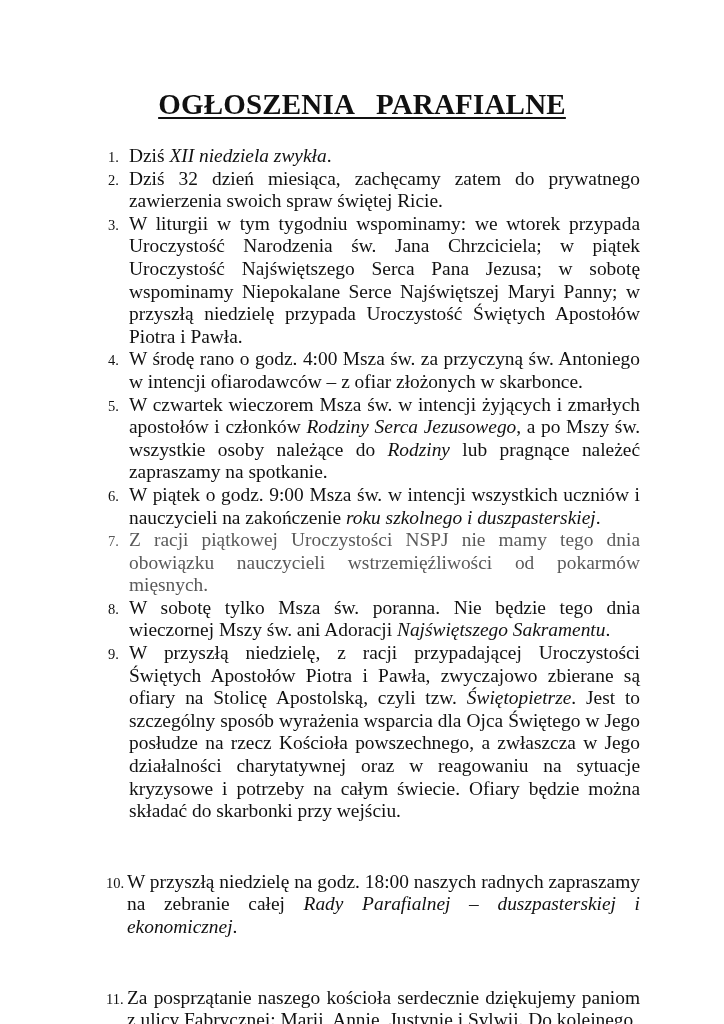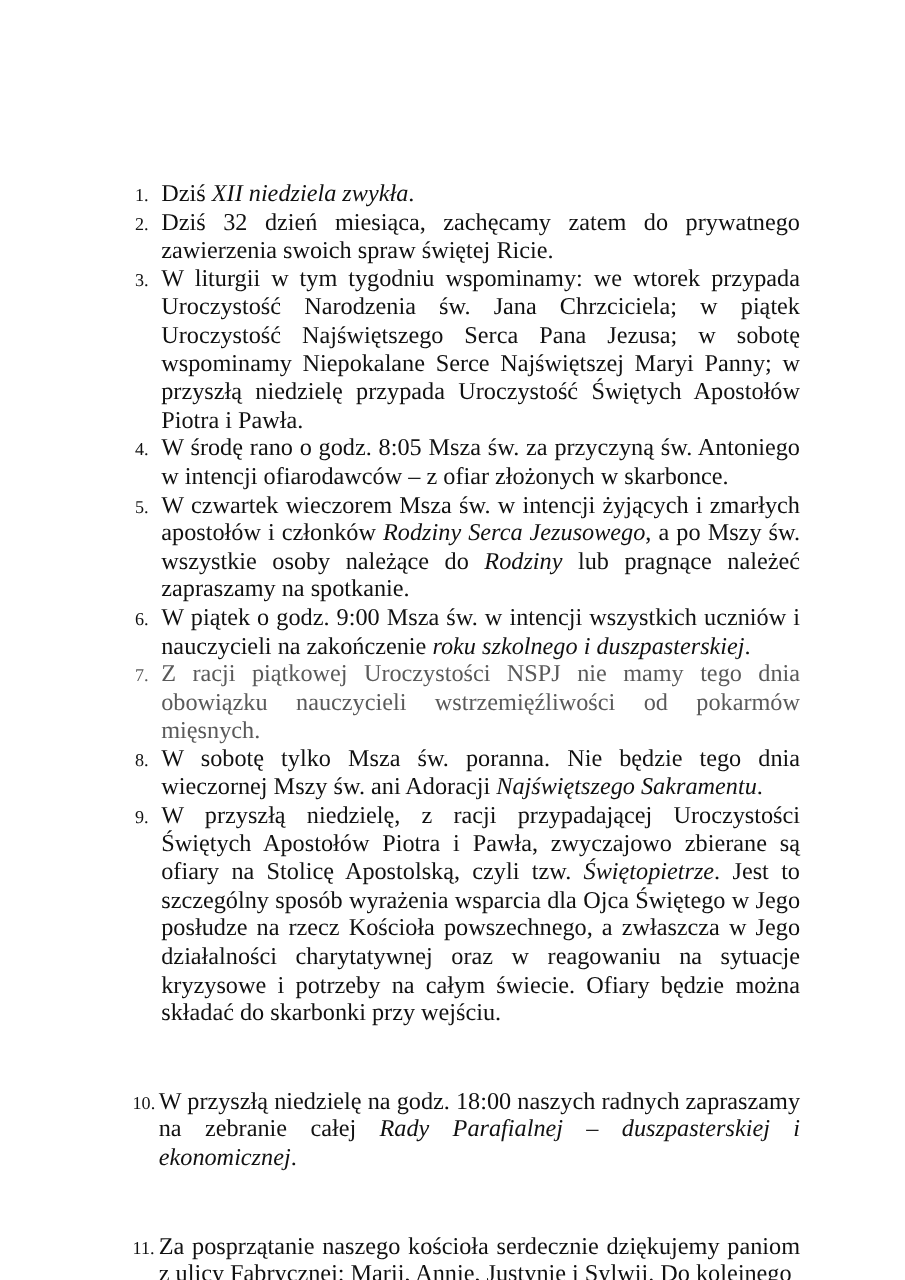--- a/index.html
+++ b/index.html
@@ -64,37 +64,40 @@
     }
     .item.wide .num { left: 2px; }
     .item.wide { padding-left: 23px; margin-top: 48px; }
     .gray { color: #5a5a5a; }
     em { }
   </style>
 </head>
 <body>
 
 <div class="page">
+  <div class="title">
+    <span>OGŁOSZENIA   PARAFIALNE</span>
+  </div>
 
   <ol class="list">
     <li class="item">
       <span class="num">1.</span>
       <span>Dziś </span><em>XII niedziela zwykła</em><span>.</span>
     </li>
     <li class="item">
       <span class="num">2.</span>
       <span>Dziś 32 dzień miesiąca, zachęcamy zatem do prywatnego zawierzenia swoich spraw świętej Ricie.</span>
     </li>
     <li class="item">
       <span class="num">3.</span>
       <span>W liturgii w tym tygodniu wspominamy: we wtorek przypada Uroczystość Narodzenia św. Jana Chrzciciela; w piątek Uroczystość Najświętszego Serca Pana Jezusa; w sobotę wspominamy Niepokalane Serce Najświętszej Maryi Panny; w przyszłą niedzielę przypada Uroczystość Świętych Apostołów Piotra i Pawła.</span>
     </li>
     <li class="item">
       <span class="num">4.</span>
-      <span>W środę rano o godz. 8:05 Msza św. za przyczyną św. Antoniego w intencji ofiarodawców – z ofiar złożonych w skarbonce.</span>
+      <span>W środę rano o godz. 4:00 Msza św. za przyczyną św. Antoniego w intencji ofiarodawców – z ofiar złożonych w skarbonce.</span>
     </li>
     <li class="item">
       <span class="num">5.</span>
       <span>W czwartek wieczorem Msza św. w intencji żyjących i zmarłych apostołów i członków </span><em>Rodziny Serca Jezusowego</em><span>, a po Mszy św. wszystkie osoby należące do </span><em>Rodziny</em><span> lub pragnące należeć zapraszamy na spotkanie.</span>
     </li>
     <li class="item">
       <span class="num">6.</span>
       <span>W piątek o godz. 9:00 Msza św. w intencji wszystkich uczniów i nauczycieli na zakończenie </span><em>roku szkolnego i duszpasterskiej</em><span>.</span>
     </li>
     <li class="item gray">

